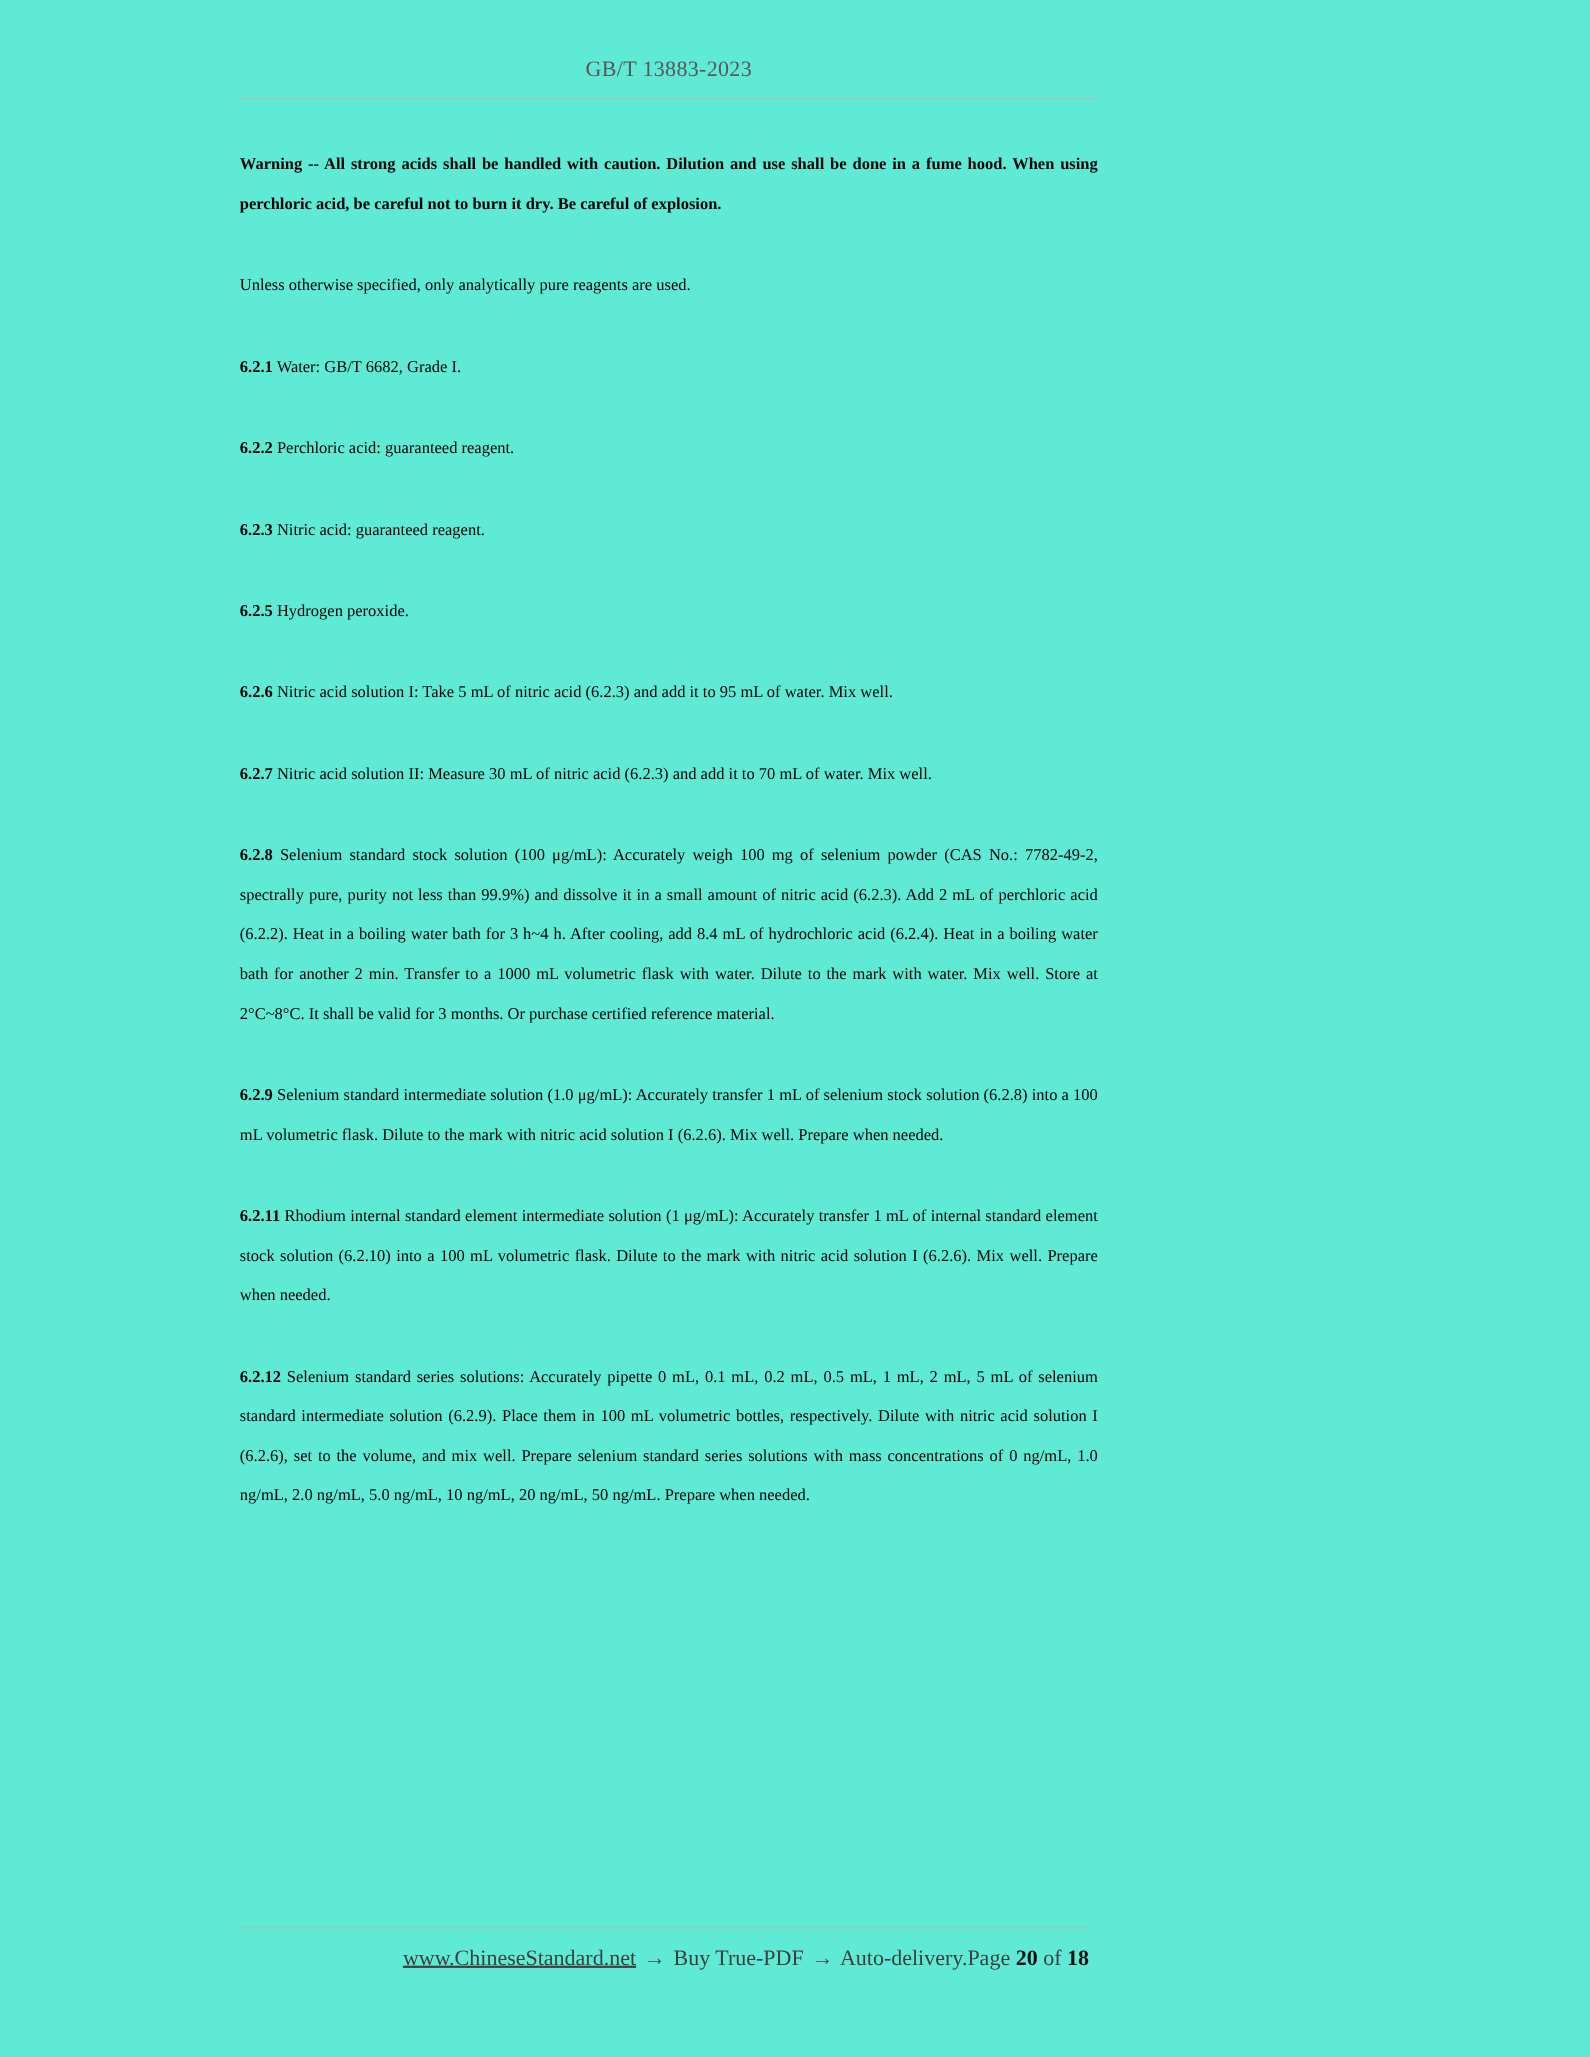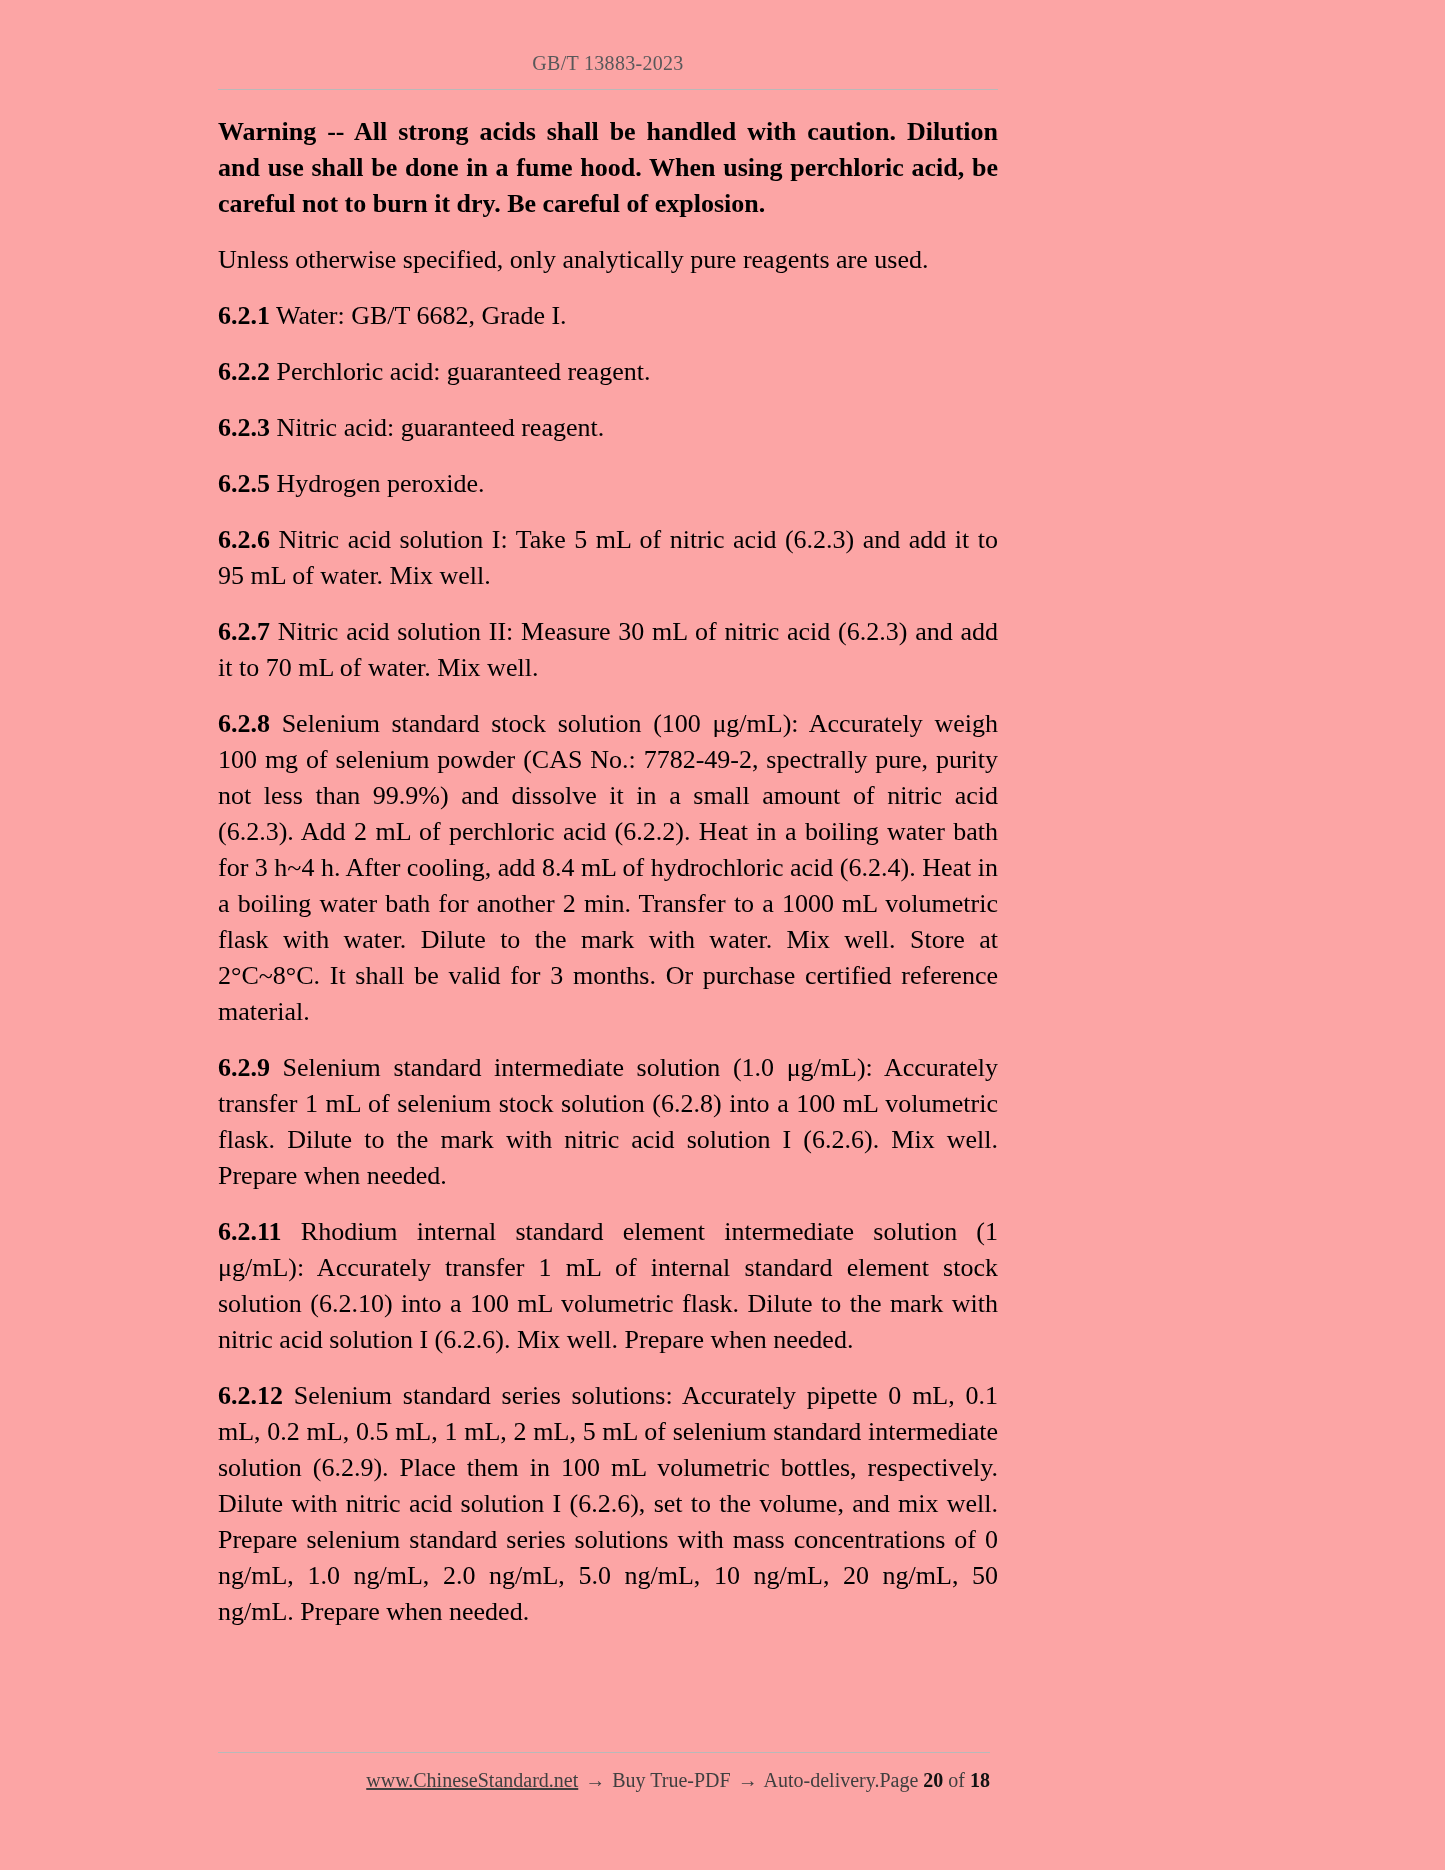--- a/index.html
+++ b/index.html
@@ -1,20 +1,20 @@
 <!DOCTYPE html>
 <html><head>
 <meta charset="utf-8">
 <style>
   html, body { margin: 0; padding: 0; background: #ffffff; }
   .page {
     position: relative;
     width: 1445px;
     height: 1870px;
-    background: #fca5a5;
+    background: #5eead4;
     font-family: "Liberation Serif", serif;
     color: #000000;
     overflow: hidden;
   }
   .content-col {
     position: absolute;
     left: 218px;
     width: 780px;
     top: 0;
   }
@@ -27,24 +27,24 @@
   }
   .header-rule {
     margin-top: 14px;
     border-bottom: 1px solid #b9b9b9;
     height: 0;
   }
   .body-text {
     padding-top: 4px;
   }
   .para {
-    font-size: 26px;
+    font-size: 15px;
     line-height: 36px;
     text-align: justify;
-    margin: 20px 0;
+    margin: 38px 0;
     color: #000000;
   }
   .para.warning { font-weight: bold; }
   .clause-num { font-weight: bold; }
   .footer {
     position: absolute;
     left: 218px;
     width: 772px;
     top: 1752px;
   }

